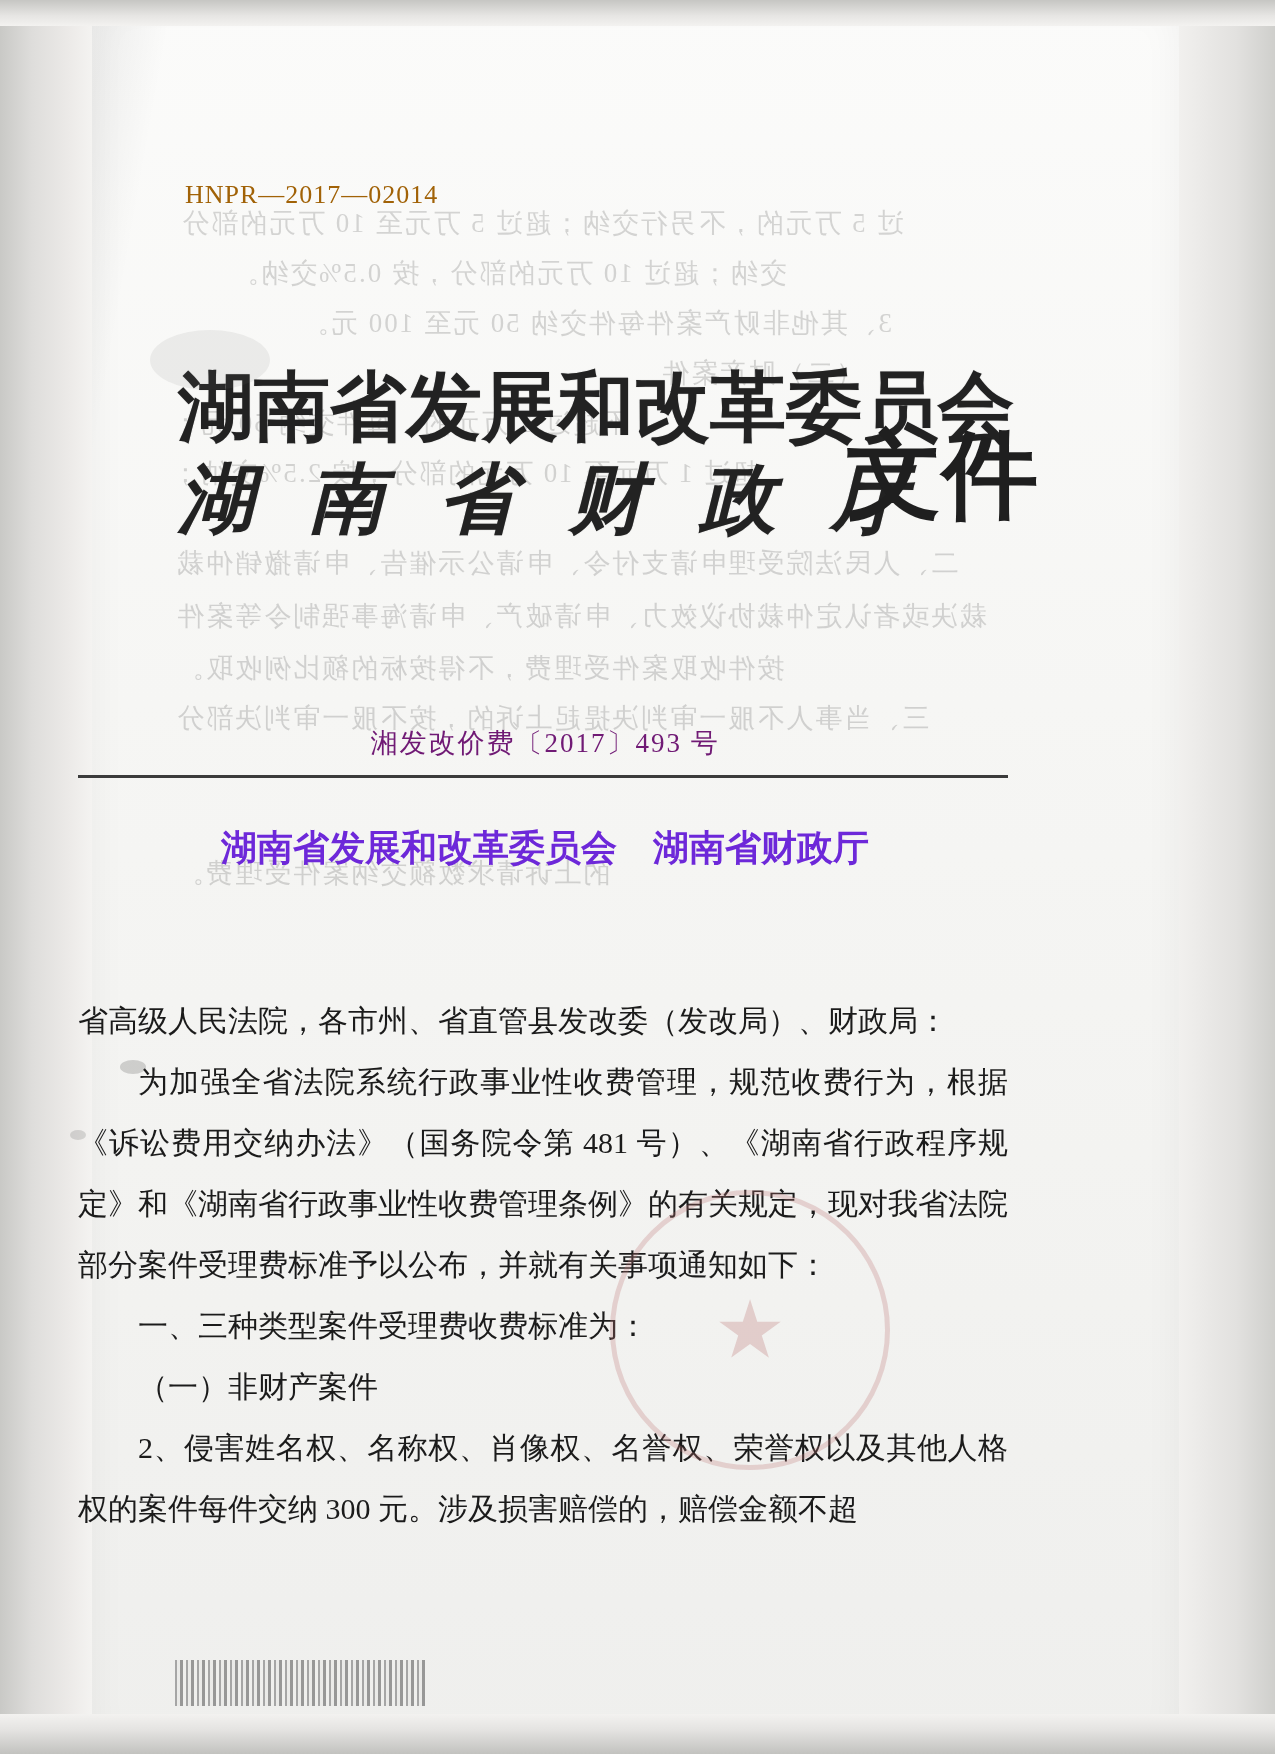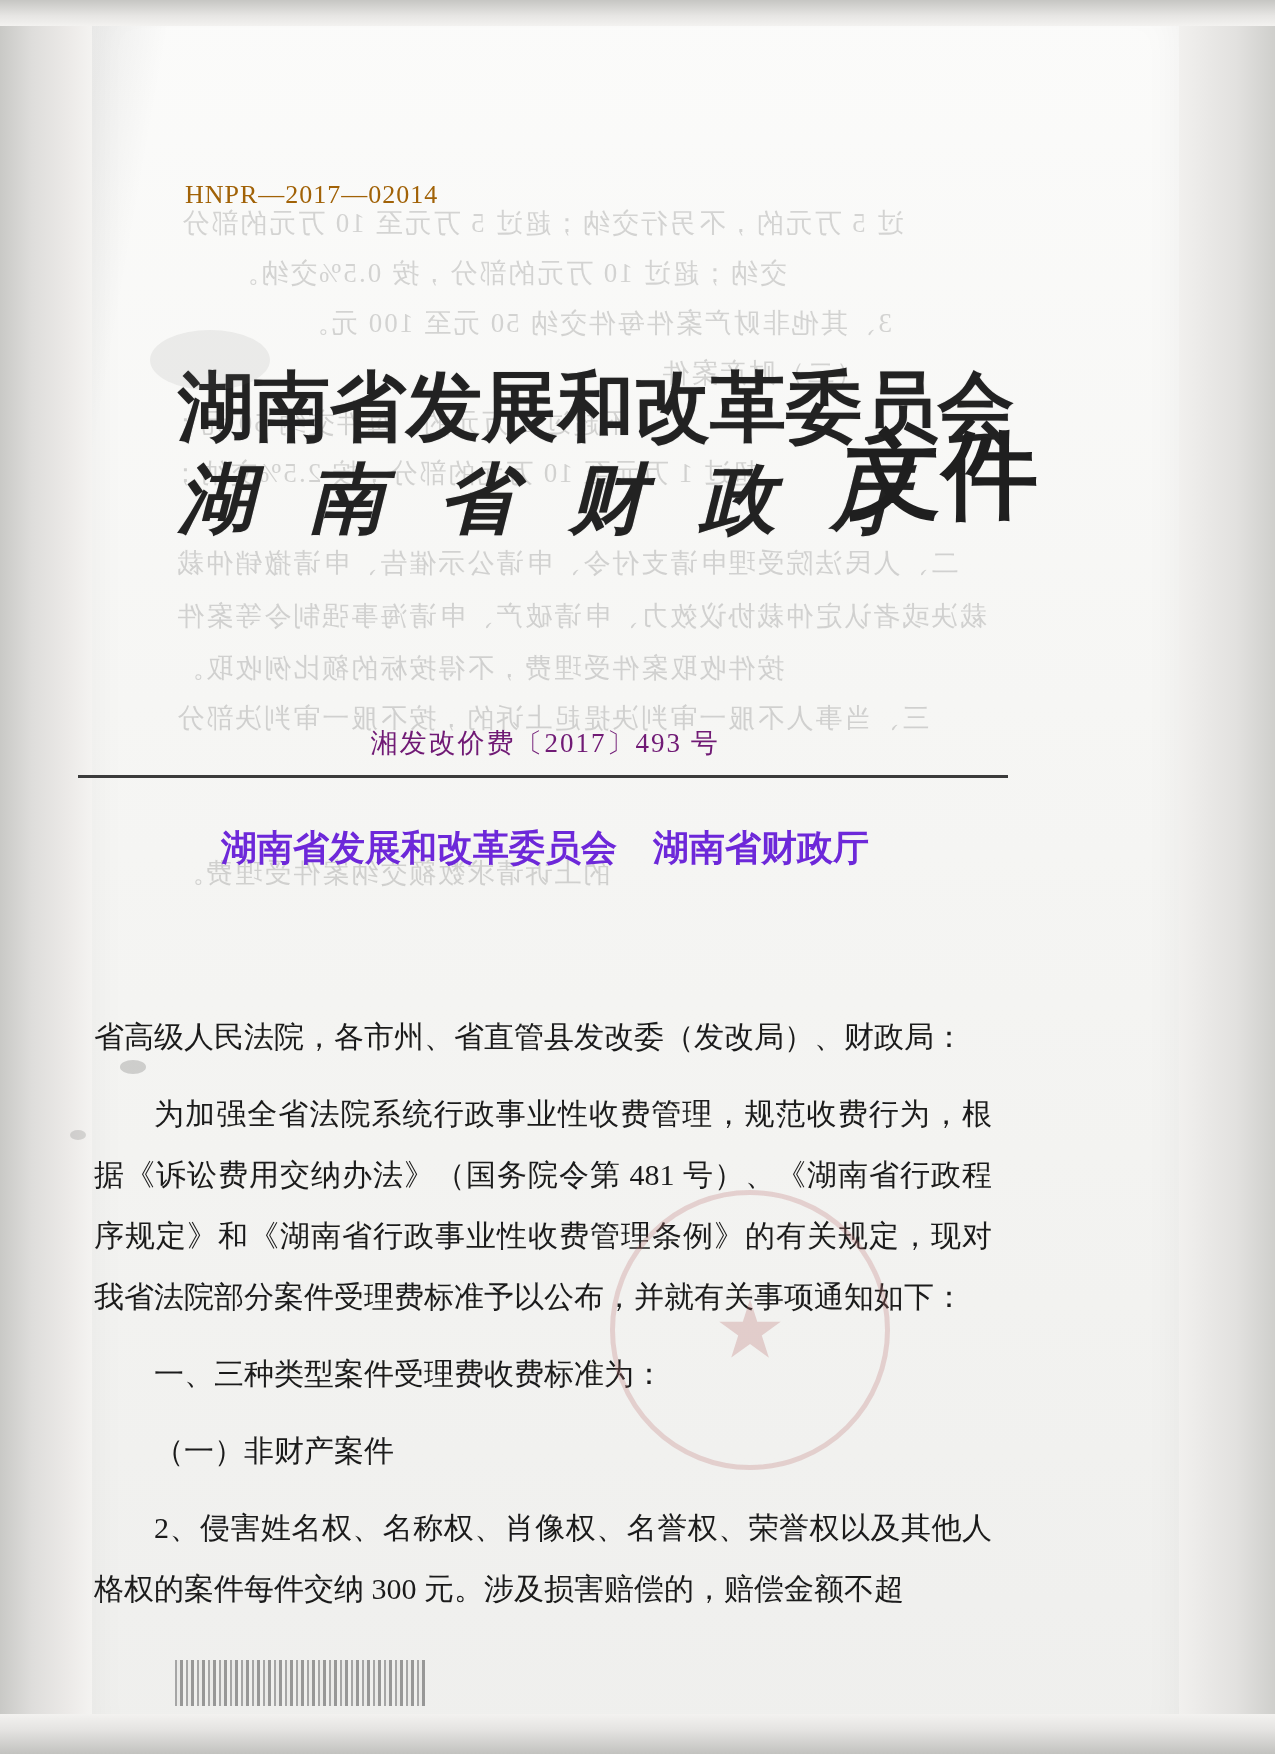--- a/index.html
+++ b/index.html
@@ -142,21 +142,21 @@
     position: absolute;
     left: 78px;
     top: 990px;
     width: 930px;
     font-size: 30px;
     line-height: 61px;
     color: #1b1b1b;
     text-align: justify;
   }
   .body-block p {
-    margin: 16px;
+    margin: 0;
     text-indent: 0;
   }
   .body-block p.indent {
     text-indent: 2em;
   }
   
   .seal {
     position: absolute;
     left: 610px;
     top: 1190px;

